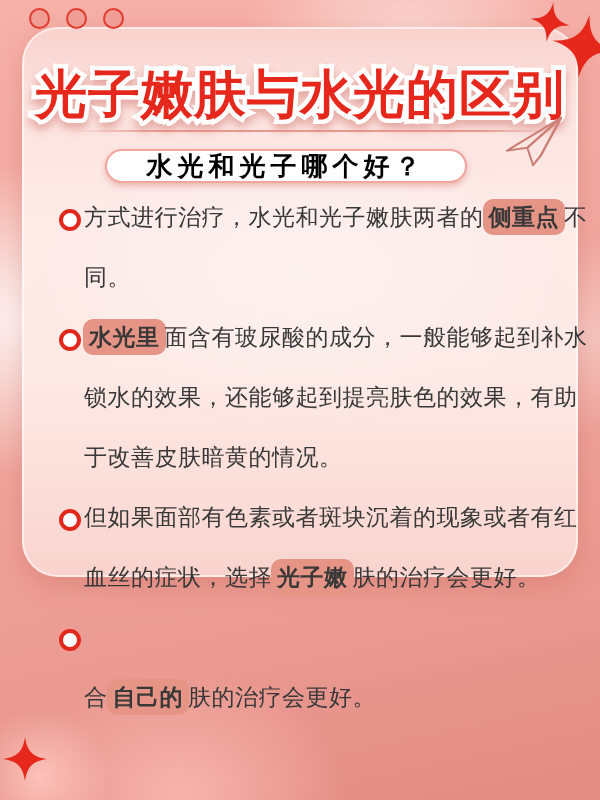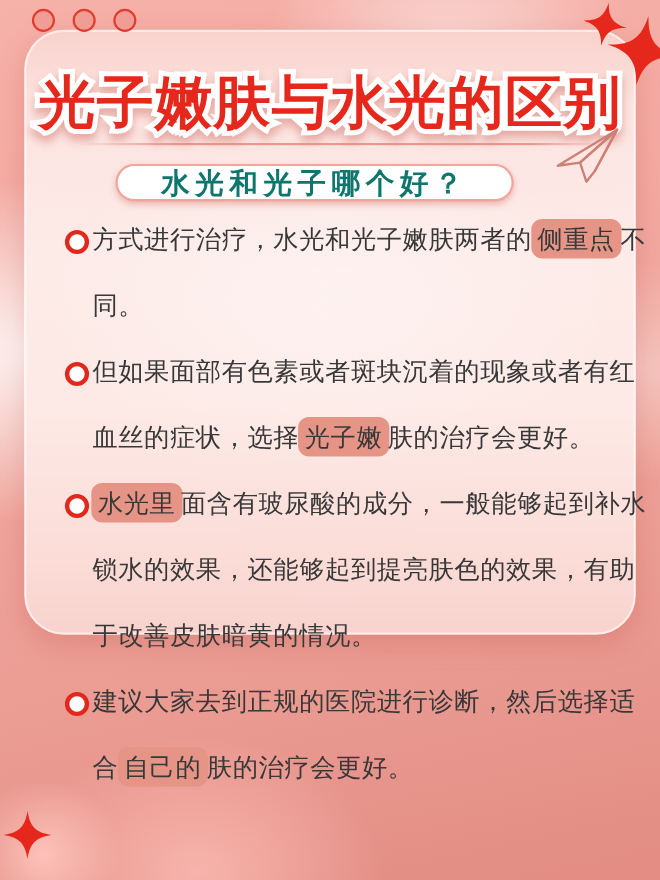--- a/index.html
+++ b/index.html
@@ -29,28 +29,28 @@
   .title .layer{position:absolute;left:0;right:0;top:0;}
   .title .stroke{color:#ffffff;-webkit-text-stroke:9px #ffffff;
     filter:drop-shadow(0 6px 4px rgba(205,100,90,.45));}
   .title .fill{color:#e6281c;}
   .divider{position:absolute;top:101px;left:48px;width:476px;height:2px;
     background:linear-gradient(90deg,rgba(236,160,150,0),rgba(229,138,128,.85) 18%,rgba(229,138,128,.85) 86%,rgba(236,160,150,0));}
   .plane{position:absolute;left:480px;top:86px;width:62px;height:54px;}
   .pill{position:absolute;left:81px;top:120px;width:362px;height:34px;box-sizing:border-box;
     background:#ffffff;border:2px solid rgba(228,75,60,.5);border-radius:19px;
     box-shadow:0 3px 6px rgba(214,120,110,.45);
-    text-align:center;line-height:30px;font-size:26px;font-weight:700;letter-spacing:5px;color:#0f766e;white-space:nowrap;}
+    text-align:center;line-height:30px;font-size:26px;font-weight:700;letter-spacing:5px;color:#000000;white-space:nowrap;}
   .bullets{position:absolute;left:33px;top:158px;width:508px;}
   .item{position:relative;}
   .item .ring{position:absolute;left:2px;top:22px;width:14px;height:14px;box-sizing:content-box;
     border:4.5px solid #e2271c;background:#fff;border-radius:50%;}
   .item .txt{margin:0;padding-left:27px;font-size:23px;font-weight:500;line-height:60px;
     letter-spacing:.5px;color:#383838;white-space:nowrap;}
-  .hl{background:#e59486;border-radius:10px;padding:5px 6px;margin:0 -1px;}
+  .hl{background:#e59486;border-radius:10px;padding:5px 6px;margin:0 -1px;font-weight:bold;}
   .hl:empty{display:none;}
   .sparkle{position:absolute;z-index:3;}
   .sp-small{left:530px;top:2px;width:40px;height:40px;transform:rotate(10deg);}
   .sp-large{left:552px;top:14px;width:64px;height:64px;transform:rotate(10deg);}
   .sp-bottom{left:1px;top:737px;width:48px;height:44px;z-index:3;}
   .glow{position:absolute;left:-35px;top:712px;width:150px;height:130px;z-index:0;
     background:radial-gradient(circle,rgba(253,196,188,.95),rgba(253,196,188,0) 70%);}
 </style>
 </head>
 <body>
@@ -86,31 +86,31 @@
 
   <div class="bullets">
 
     <div class="item">
       <span class="ring"></span>
       <p class="txt"><span>方式进行治疗，水光和光子嫩肤两者的</span><span class="hl">侧重点</span><span>不</span><br><span>同。</span></p>
     </div>
 
     <div class="item">
       <span class="ring"></span>
+      <p class="txt"><span></span><span class="hl">水光里</span><span>面含有玻尿酸的成分，一般能够起到补水</span><br><span>锁水的效果，还能够起到提亮肤色的效果，有助</span><br><span>于改善皮肤暗黄的情况。</span></p>
+    </div>
+
+    <div class="item">
+      <span class="ring"></span>
       <p class="txt"><span>但如果面部有色素或者斑块沉着的现象或者有红</span><br><span>血丝的症状，选择</span><span class="hl">光子嫩</span><span>肤的治疗会更好。</span></p>
     </div>
 
     <div class="item">
       <span class="ring"></span>
-      <p class="txt"><span></span><span class="hl">水光里</span><span>面含有玻尿酸的成分，一般能够起到补水</span><br><span>锁水的效果，还能够起到提亮肤色的效果，有助</span><br><span>于改善皮肤暗黄的情况。</span></p>
-    </div>
-
-    <div class="item">
-      <span class="ring"></span>
-      <p class="txt"><span>建议大家去到正规的医院进行诊断，然后选择适</span><br><span>合</span><span class="hl">自己的</span><span>肤的治疗会更好。</span></p>
+      <p class="txt"><br><span>合</span><span class="hl">自己的</span><span>肤的治疗会更好。</span></p>
     </div>
 
   </div>
 </div>
 
 <svg class="sparkle sp-small" viewBox="0 0 100 100">
   <path fill="#e6281c" d="M50 0 C55 33 67 45 100 50 C67 55 55 67 50 100 C45 67 33 55 0 50 C33 45 45 33 50 0 Z"></path>
 </svg>
 <svg class="sparkle sp-large" viewBox="0 0 100 100">
   <path fill="#e6281c" d="M50 0 C55 33 67 45 100 50 C67 55 55 67 50 100 C45 67 33 55 0 50 C33 45 45 33 50 0 Z"></path>

